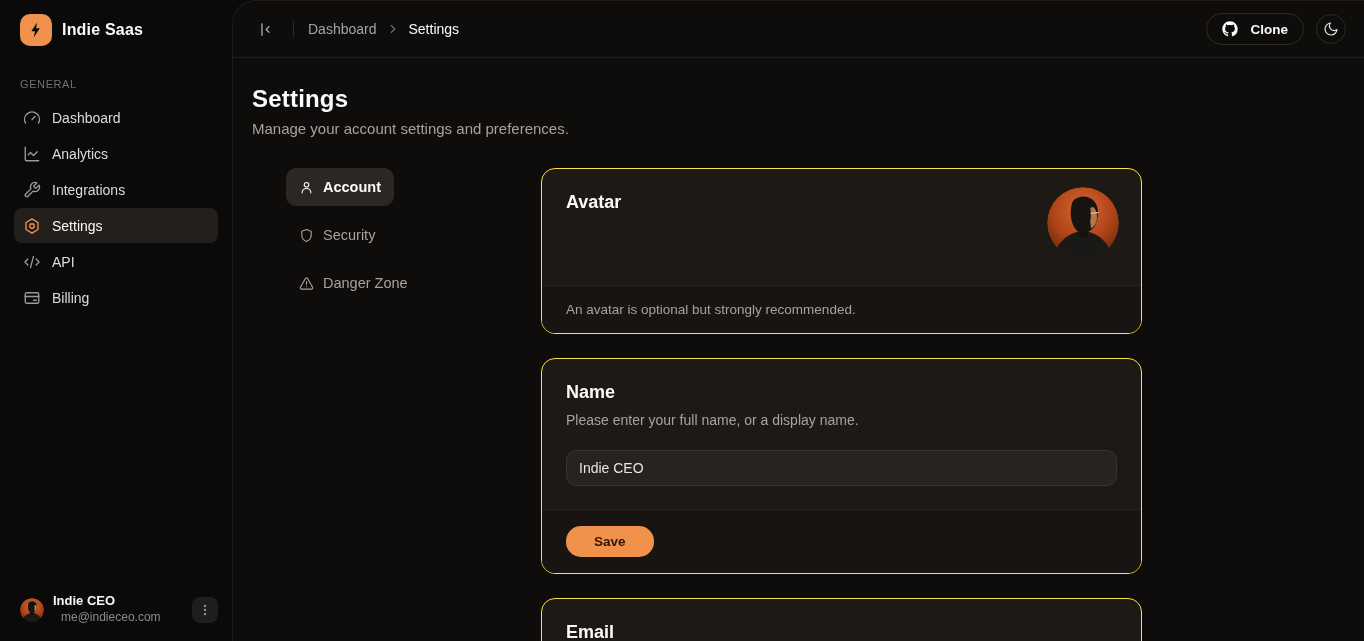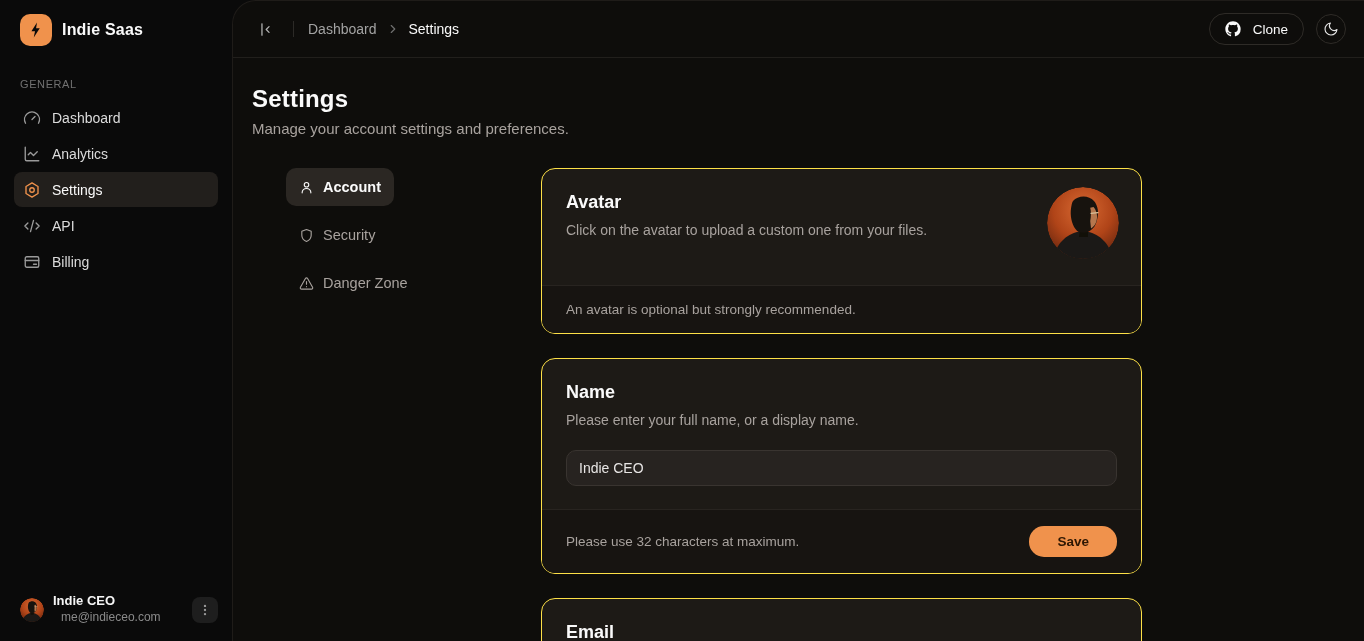--- a/index.html
+++ b/index.html
@@ -33,21 +33,21 @@
   .main { flex:1; background:#0e0d0b; border-top-left-radius:24px; border-top:1px solid #1f1c19; border-left:1px solid #1f1c19; display:flex; flex-direction:column; min-width:0; }
   .topbar { height:57px; flex:none; display:flex; align-items:center; padding:0 18px; border-bottom:1px solid #211f1c; }
   .icon-btn { width:28px; height:28px; display:flex; align-items:center; justify-content:center; border-radius:8px; cursor:pointer; }
   .icon-btn svg { width:17px; height:17px; stroke:#b3b3b3; fill:none; stroke-width:1.8; stroke-linecap:round; stroke-linejoin:round; }
   .tb-divider { width:1px; height:16px; background:#2c2a27; margin:0 14px; }
   .crumb { font-size:14px; cursor:pointer; }
   .crumb.muted { color:#a3a3a3; }
   .crumb.current { color:#fafafa; }
   .crumb-sep { width:14px; height:14px; margin:0 9px; stroke:#6f6f6f; fill:none; stroke-width:2; stroke-linecap:round; stroke-linejoin:round; }
   .topbar-right { margin-left:auto; display:flex; align-items:center; gap:12px; }
-  .clone-btn { display:flex; align-items:center; gap:12px; height:32px; padding:10px 15px; border:1px solid #2e2b27; border-radius:999px; background:transparent; color:#fafafa; font-size:13.5px; font-weight:400; cursor:pointer; font-family:inherit; }
+  .clone-btn { display:flex; align-items:center; gap:12px; height:32px; padding:10px 15px; border:1px solid #2e2b27; border-radius:999px; background:transparent; color:#fafafa; font-size:13.5px; font-weight:700; cursor:pointer; font-family:inherit; }
   .clone-btn svg { width:16px; height:16px; fill:#fafafa; }
   .theme-btn { width:30px; height:30px; border-radius:50%; border:1px solid #2e2b27; background:transparent; display:flex; align-items:center; justify-content:center; cursor:pointer; }
   .theme-btn svg { width:16px; height:16px; stroke:#e5e5e5; fill:none; stroke-width:1.7; stroke-linecap:round; stroke-linejoin:round; }
 
   .content { padding:27px 19px 0 19px; flex:1; overflow:hidden; }
   .page-title { font-size:24px; font-weight:700; letter-spacing:.2px; }
   .page-subtitle { font-size:15px; color:#a8a29e; margin-top:7px; }
 
   .content-row { display:flex; margin-top:31px; }
   .tabs-col { width:255px; flex:none; margin-left:34px; display:flex; flex-direction:column; align-items:flex-start; gap:10px; }
@@ -113,20 +113,26 @@
             <path d="M3.34 19a10 10 0 1 1 17.32 0"></path>
           </svg>
         <span>Dashboard</span>
       </div>
       <div class="nav-item">
         <svg viewBox="0 0 24 24">
             <path d="M3 3v16a2 2 0 0 0 2 2h16"></path>
             <path d="m7 13 3-3 4 4 5-5"></path>
           </svg>
         <span>Analytics</span>
+      </div>
+      <div class="nav-item">
+        <svg viewBox="0 0 24 24">
+            <path d="M14.7 6.3a1 1 0 0 0 0 1.4l1.6 1.6a1 1 0 0 0 1.4 0l3.77-3.77a6 6 0 0 1-7.94 7.94l-6.91 6.91a2.12 2.12 0 0 1-3-3l6.91-6.91a6 6 0 0 1 7.94-7.94l-3.76 3.76z"></path>
+          </svg>
+        <span>Integrations</span>
       </div>
       <div class="nav-item active">
         <svg viewBox="0 0 24 24">
             <path d="M12 2.6 20 7.3v9.4L12 21.4 4 16.7V7.3Z"></path>
             <circle cx="12" cy="12" r="3"></circle>
           </svg>
         <span>Settings</span>
       </div>
       <div class="nav-item">
         <svg viewBox="0 0 24 24">
@@ -227,40 +233,38 @@
               </svg>
             <span>Danger Zone</span>
           </div>
         </div>
 
         <div class="cards-col">
 
           <section class="card">
             <div class="card-body avatar-body">
               <h2 class="card-title">Avatar</h2>
-              <p class="card-desc">Click on the avatar to upload a custom one from your files.</p>
               <div class="big-avatar">
                 <svg viewBox="0 0 72 72" width="72" height="72">
                     <use href="#avatar-art"></use>
                   </svg>
               </div>
             </div>
             <div class="card-footer">
               <span>An avatar is optional but strongly recommended.</span>
             </div>
           </section>
 
           <section class="card">
             <div class="card-body">
               <h2 class="card-title">Name</h2>
               <p class="card-desc">Please enter your full name, or a display name.</p>
               <input class="text-input" type="text" value="Indie CEO" style="">
             </div>
             <div class="card-footer">
-              <span>Please use 32 characters at maximum.</span>
               <button class="save-btn">Save</button>
             </div>
           </section>
 
           <section class="card">
             <div class="card-body">
               <h2 class="card-title">Email</h2>
             </div>
           </section>
 

